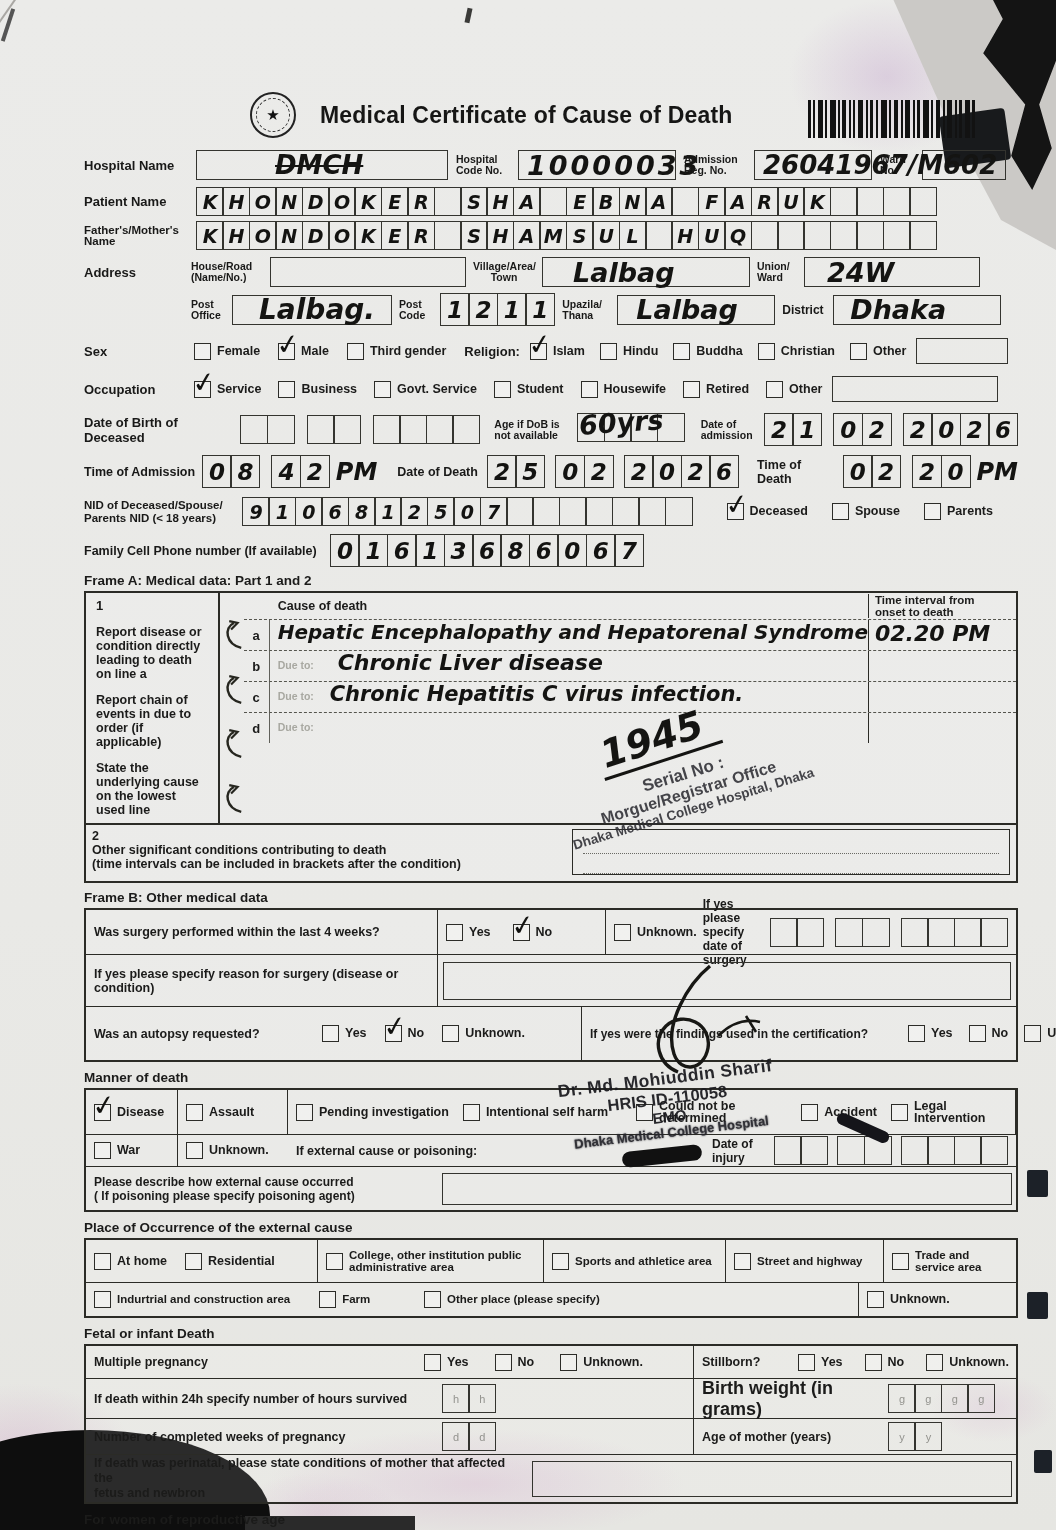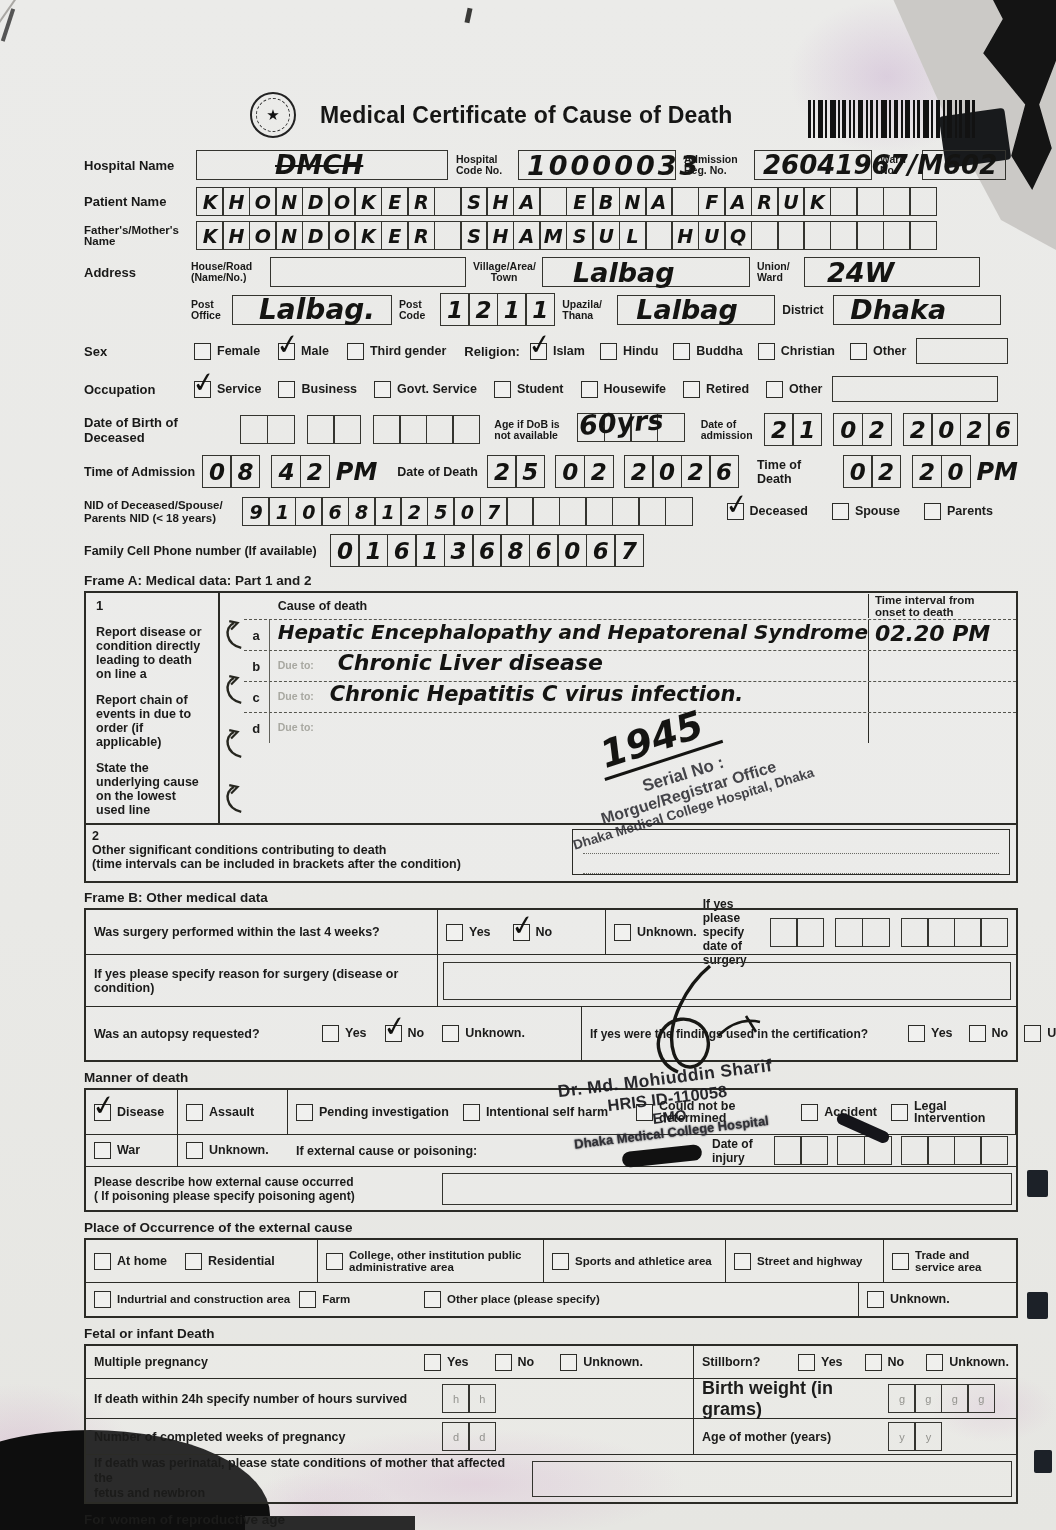--- a/index.html
+++ b/index.html
@@ -998,21 +998,21 @@
             <span class="opts small">
               <span class="cb">
                 <span class="cbbox"></span>
                 <span class="cblbl">Trade and service area</span>
               </span>
             </span>
           </span>
       </div>
       <div class="trow" style="height:34px">
         <span class="tc nb" style="width:330px">
-            <span class="opts small" style="gap:9px">
+            <span class="opts small" style="gap:29px">
               <span class="cb">
                 <span class="cbbox"></span>
                 <span class="cblbl">Indurtrial and construction area</span>
               </span>
               <span class="cb">
                 <span class="cbbox"></span>
                 <span class="cblbl">Farm</span>
               </span>
             </span>
           </span>

